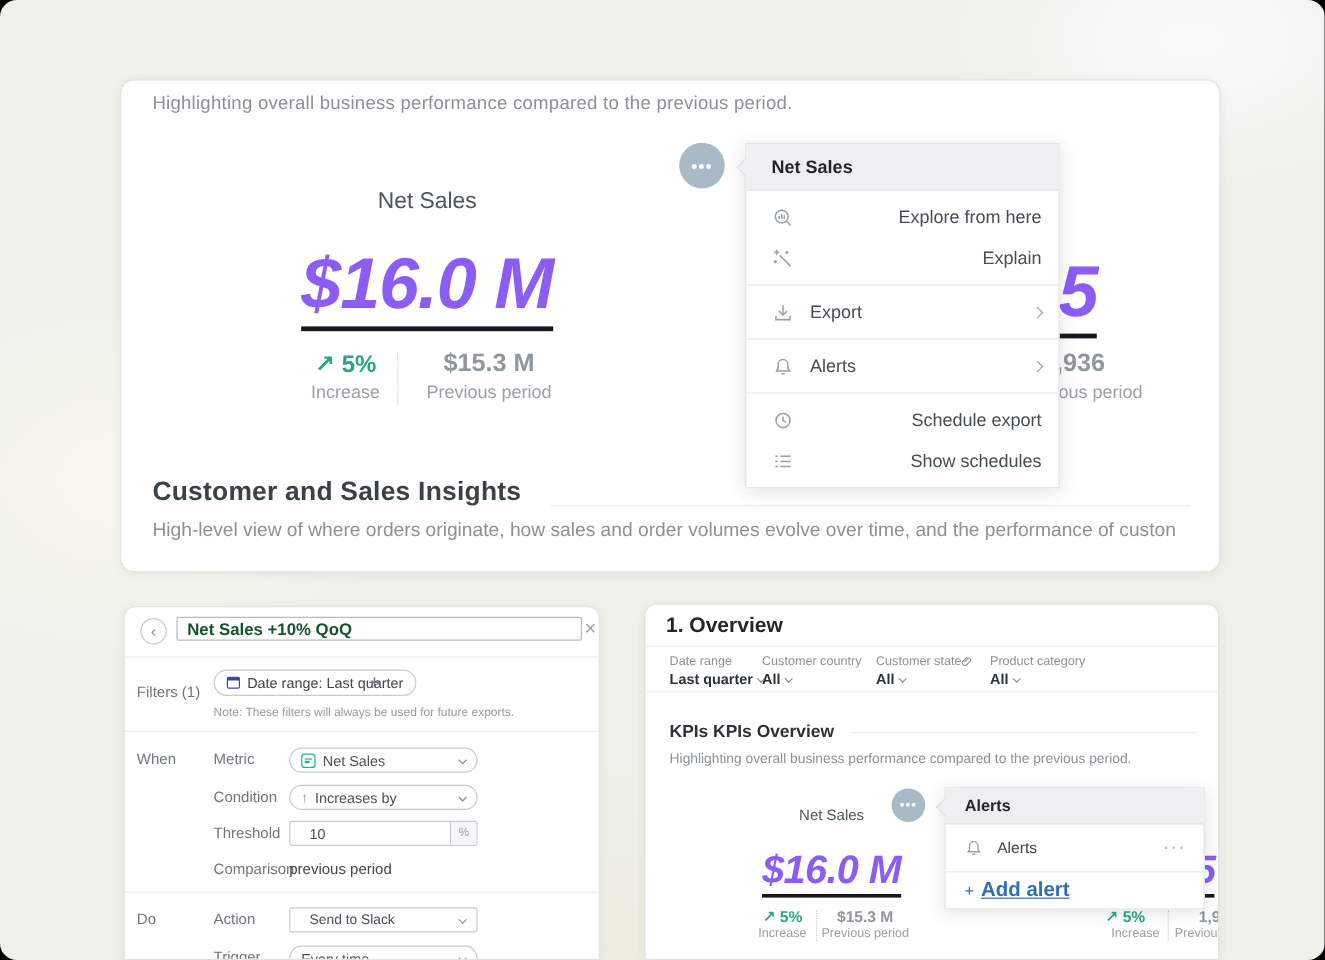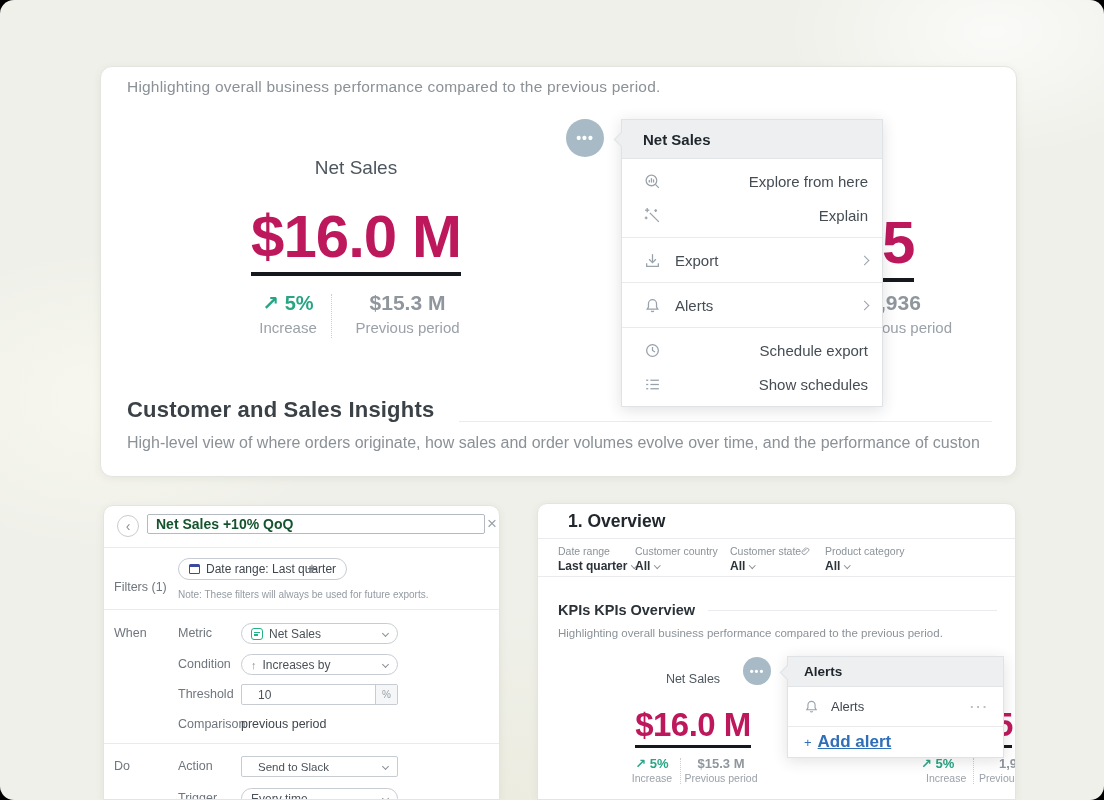--- a/index.html
+++ b/index.html
@@ -12,21 +12,21 @@
       #eff0e9;}
   .abs{position:absolute;}
   .card{position:absolute;background:#fff;border:1px solid #e3e5df;box-shadow:0 2px 8px rgba(70,70,55,.07);}
   .nowrap{white-space:nowrap;overflow:hidden;}
 
   
   #top-card{left:100px;top:66px;width:917px;height:411px;border-radius:12px;}
   .top-desc{left:26px;top:11px;font-size:15.5px;color:#8b9196;letter-spacing:.2px;}
   .kpi-title{font-size:19px;color:#4d565e;text-align:center;}
   .kpi-value-wrap{text-align:center;}
-  .kpi-value{display:inline-block;font-weight:700;color:#be185d;line-height:1;letter-spacing:-1px;}
+  .kpi-value{display:inline-block;font-weight:700;color:#8b5cf6;line-height:1;letter-spacing:-1px;font-style:italic;}
   .v-big{font-size:60px;border-bottom:4px solid #15191d;padding-bottom:5px;}
   .v-mid{font-size:33px;border-bottom:3px solid #15191d;padding-bottom:4px;}
   .delta-val{font-weight:700;color:#27a584;text-align:center;}
   .prev-val{font-weight:700;color:#8f969d;text-align:center;}
   .sub-label{color:#9aa1a8;text-align:center;}
   .dotted-v{border-left:1px dotted #c9ced3;}
   .dots-btn{border-radius:50%;background:#a8bac6;display:flex;align-items:center;justify-content:center;cursor:pointer;}
   .dots-btn span{color:#fff;font-weight:700;letter-spacing:1px;line-height:1;}
   .section-title{font-size:22px;font-weight:700;color:#3a4147;letter-spacing:.2px;}
   .hline{height:1px;background:#e9ebee;}
@@ -57,21 +57,21 @@
   .rect{border-radius:2px;padding-left:16px;}
   .ctrl .chev-d{margin-left:auto;width:5px;height:5px;border-right:1.3px solid #8a9097;border-bottom:1.3px solid #8a9097;transform:rotate(45deg);}
   .metric-ic{width:12px;height:12px;border:1.4px solid #24b286;border-radius:3px;position:relative;flex:0 0 12px;}
   .metric-ic:before{content:"";position:absolute;left:2px;right:2px;top:3px;height:1.4px;background:#24b286;}
   .metric-ic:after{content:"";position:absolute;left:2px;right:4px;bottom:3px;height:1.4px;background:#24b286;}
   .up-arrow{color:#8a9097;font-size:11px;}
   .suffix{margin-left:auto;margin-right:-9px;width:22px;align-self:stretch;border-left:1px solid #c6ccd2;background:#f4f6f7;display:flex;align-items:center;justify-content:center;font-size:10px;color:#9aa1a8;border-radius:0 2px 2px 0;}
 
   
   #panel-right{left:537px;top:503px;width:479px;height:297px;border-radius:10px 10px 0 0;overflow:hidden;}
-  .ov-title{left:30px;top:7px;font-size:17.5px;font-weight:700;color:#21272d;}
+  .ov-title{left:17px;top:7px;font-size:17.5px;font-weight:700;color:#21272d;}
   .filt .fl{font-size:10.5px;color:#8b9298;}
   .filt .fv{font-size:12px;font-weight:700;color:#2b3238;display:flex;align-items:center;gap:5px;margin-top:2px;}
   .fv .chev-d{width:4.5px;height:4.5px;border-right:1.3px solid #8a9097;border-bottom:1.3px solid #8a9097;transform:rotate(45deg);margin-top:-2px;}
   .mk-title{font-size:14.5px;font-weight:700;color:#2b3238;}
   .mk-desc{font-size:11.5px;color:#8b9298;}
   .link-blue{color:#2f6fb8;}
   .row-dots{color:#b6bcc2;font-weight:700;letter-spacing:2px;font-size:13px;margin-left:auto;}
 </style>
 </head>
 <body>
@@ -192,21 +192,21 @@
   </div>
 
   <div id="panel-left" class="card">
     <div class="abs back-btn">
         <span>‹</span>
       </div>
     <input class="abs title-input" value="Net Sales +10% QoQ" style="">
     <div class="abs close-x">×</div>
     <div class="abs hline" style="left:0;top:41px;width:397px;"></div>
 
-    <div class="abs flabel" style="left:10px;top:74px;">Filters (1)</div>
+    <div class="abs flabel" style="left:10px;top:64px;">Filters (1)</div>
     <div class="abs chip">
       <span class="cal-icon"></span>
       <span>Date range: Last quarter</span>
     </div>
     <div class="abs plus-btn" style="left:203px;top:54px;">+</div>
     <div class="abs note" style="left:74px;top:83px;">Note: These filters will always be used for future exports.</div>
     <div class="abs hline" style="left:0;top:103px;width:397px;"></div>
 
     <div class="abs flabel" style="left:10px;top:120px;">When</div>
 

